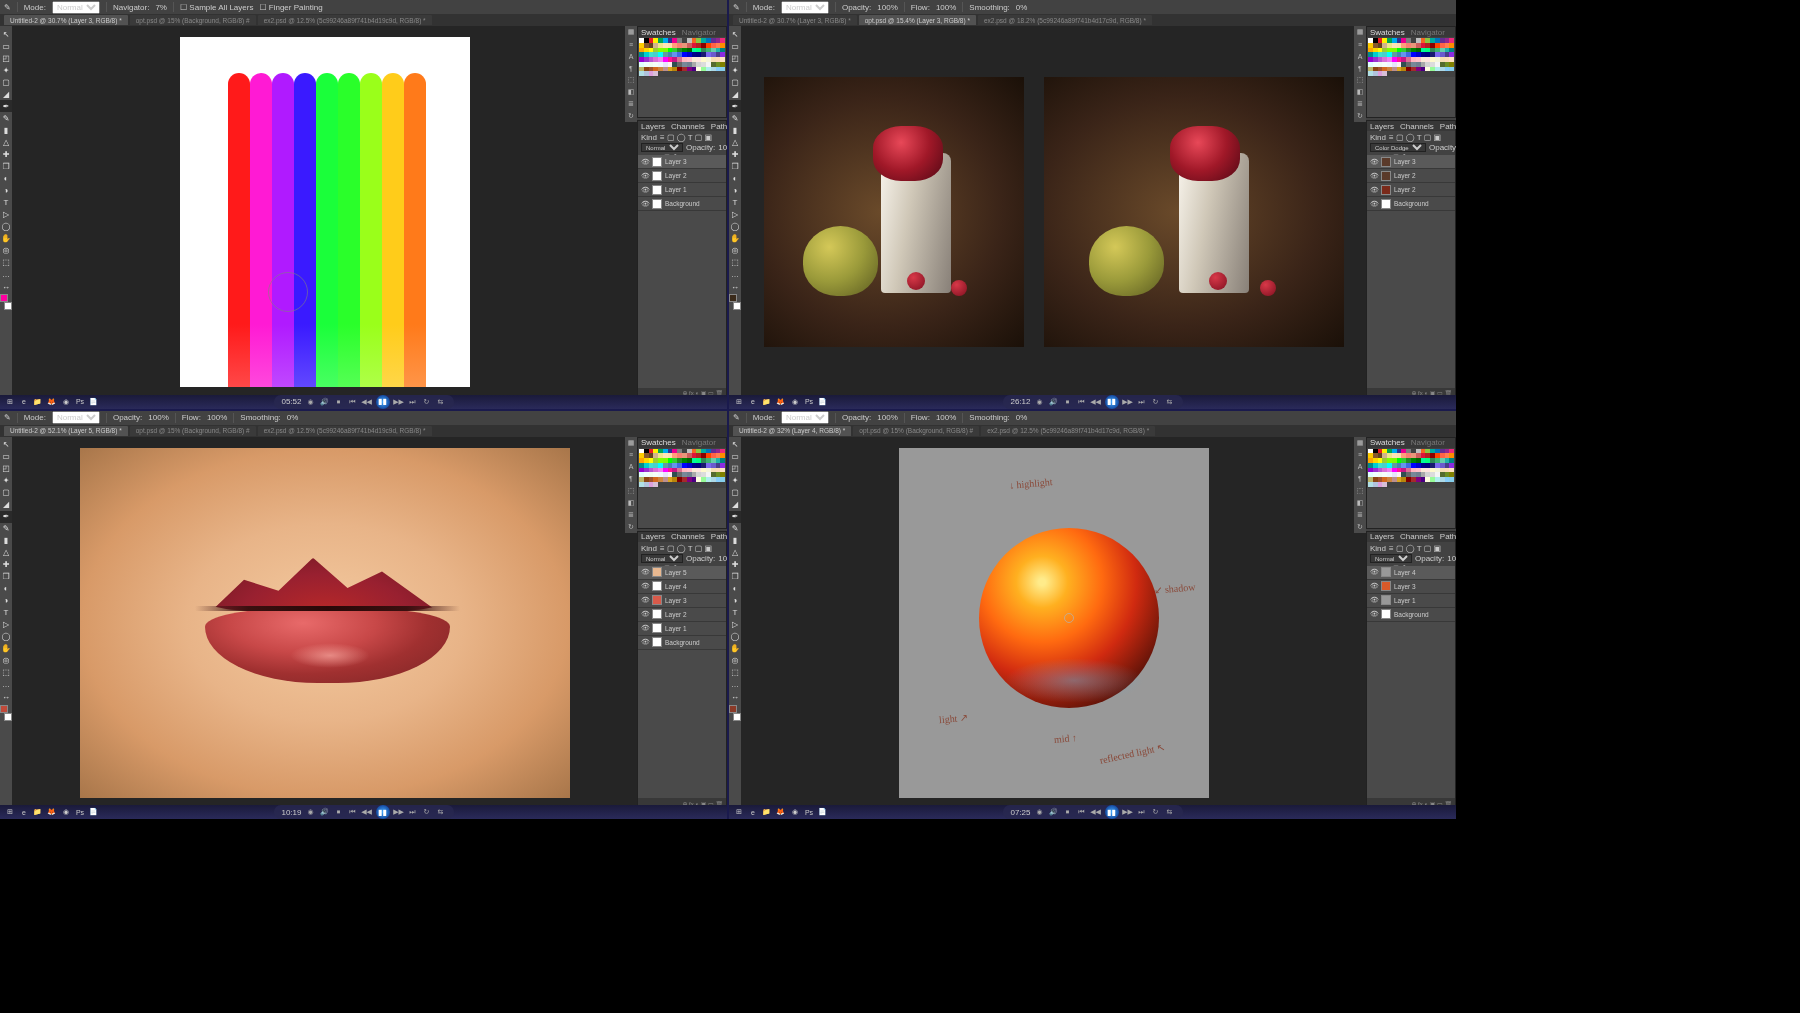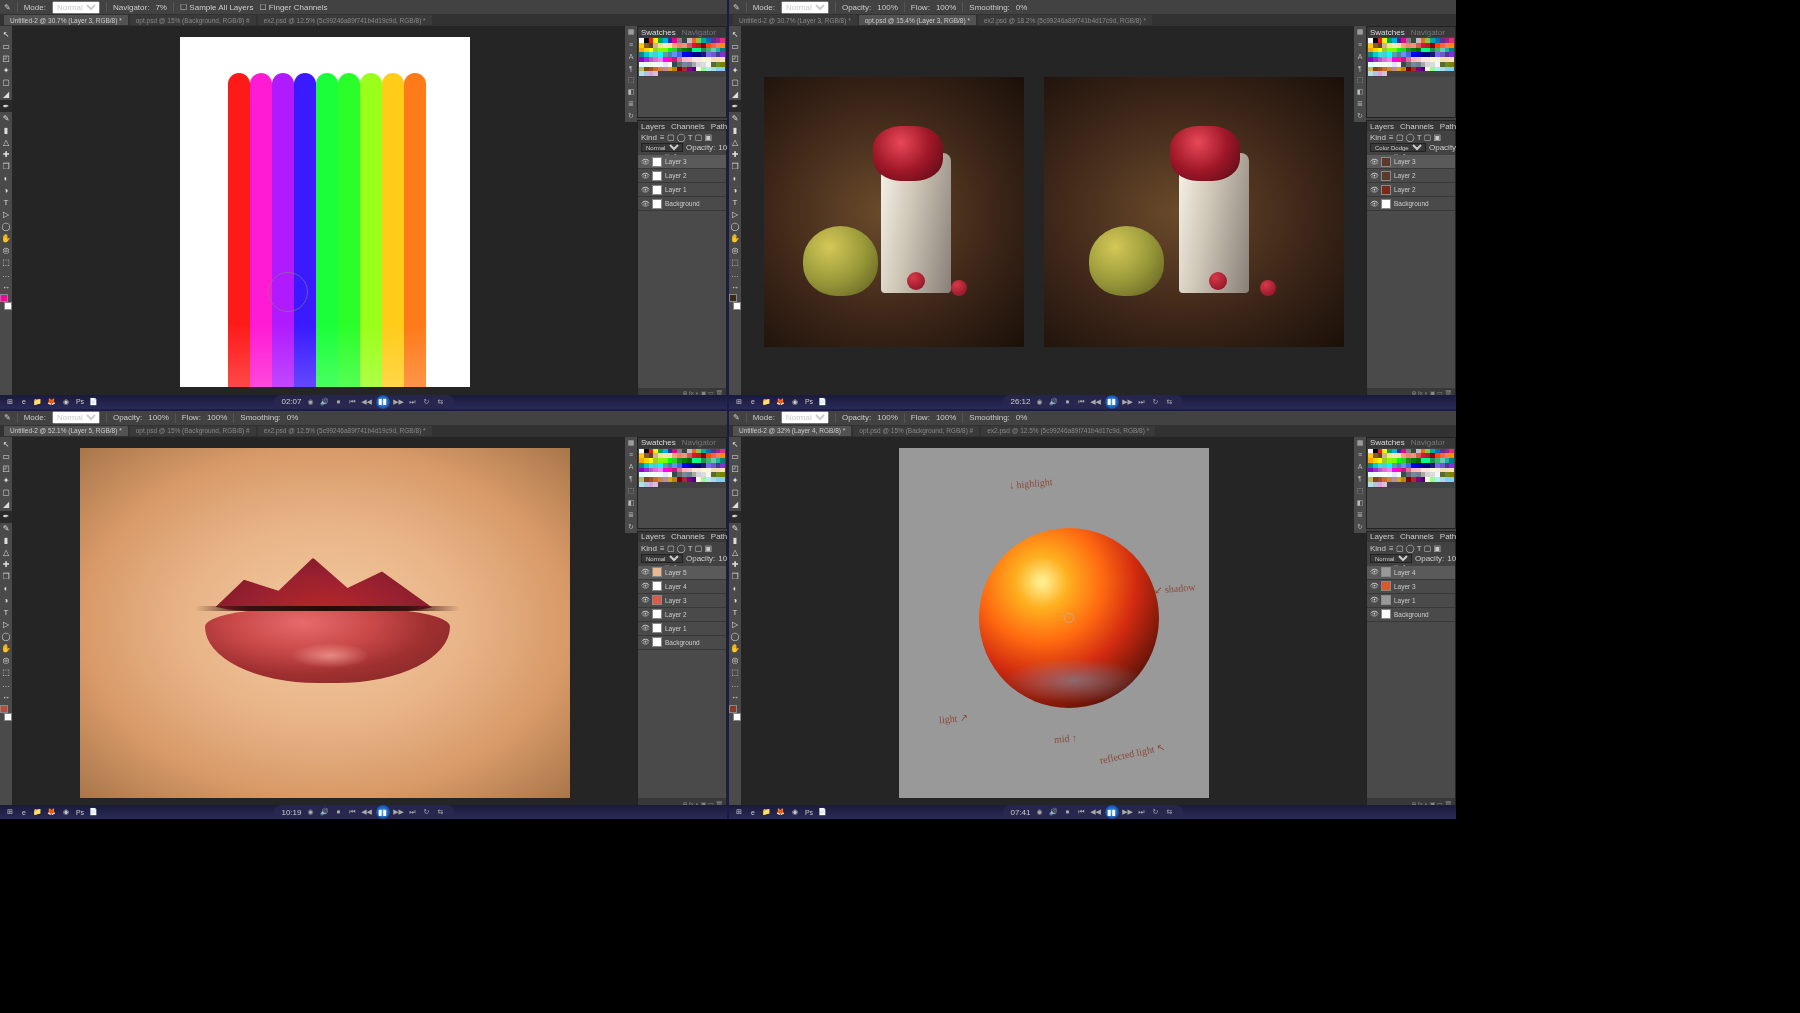--- a/index.html
+++ b/index.html
@@ -69,21 +69,21 @@
     <div class="optbar">
     <span>✎</span>
         <span class="sep"></span>
     <span>Mode:</span>
         <select><option>Normal</option></select>
         <span class="sep"></span>
     <span>Navigator:</span>
         <span>7%</span>
         <span class="sep"></span>
         <span>☐ Sample All Layers</span>
-        <span>☐ Finger Channels</span>
+        <span>☐ Finger Painting</span>
   </div>
     <div class="tabbar">
     <div class="tab ">Untitled-2 @ 30.7% (Layer 3, RGB/8) *</div>
         <div class="tab inactive">opt.psd @ 15% (Background, RGB/8) #</div>
         <div class="tab inactive">ex2.psd @ 12.5% (5c99246a89f741b4d19c9d, RGB/8) *</div>
   </div>
     <div class="workarea">
       <div class="toolbar">
     <div class="tool ">↖</div>
           <div class="tool ">▭</div>
@@ -325,21 +325,21 @@
     <div class="taskicons">
           <div class="ticon">⊞</div>
           <div class="ticon">e</div>
           <div class="ticon">📁</div>
           <div class="ticon">🦊</div>
           <div class="ticon">◉</div>
           <div class="ticon">Ps</div>
           <div class="ticon">📄</div>
         </div>
     <div class="mediactrl">
-      <span>02:07</span>
+      <span>05:52</span>
       <div class="mbtn">◉</div>
           <div class="mbtn">🔊</div>
           <div class="mbtn">⏹</div>
           <div class="mbtn">⏮</div>
           <div class="mbtn">◀◀</div>
           <div class="mplay">▮▮</div>
           <div class="mbtn">▶▶</div>
           <div class="mbtn">⏭</div>
           <div class="mbtn">↻</div>
           <div class="mbtn">⇆</div>
@@ -1182,21 +1182,21 @@
     <div class="taskicons">
           <div class="ticon">⊞</div>
           <div class="ticon">e</div>
           <div class="ticon">📁</div>
           <div class="ticon">🦊</div>
           <div class="ticon">◉</div>
           <div class="ticon">Ps</div>
           <div class="ticon">📄</div>
         </div>
     <div class="mediactrl">
-      <span>07:41</span>
+      <span>07:25</span>
       <div class="mbtn">◉</div>
           <div class="mbtn">🔊</div>
           <div class="mbtn">⏹</div>
           <div class="mbtn">⏮</div>
           <div class="mbtn">◀◀</div>
           <div class="mplay">▮▮</div>
           <div class="mbtn">▶▶</div>
           <div class="mbtn">⏭</div>
           <div class="mbtn">↻</div>
           <div class="mbtn">⇆</div>

